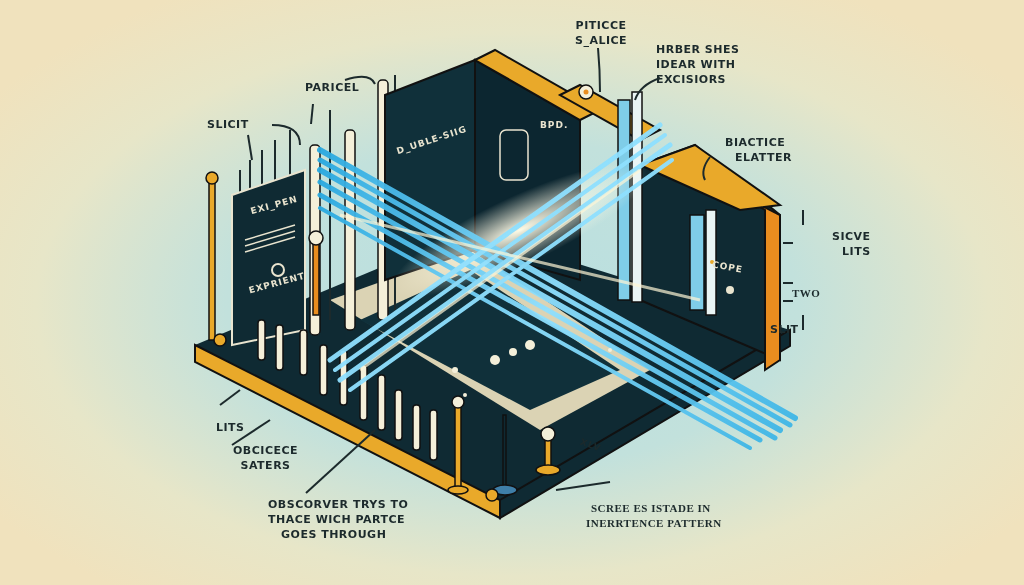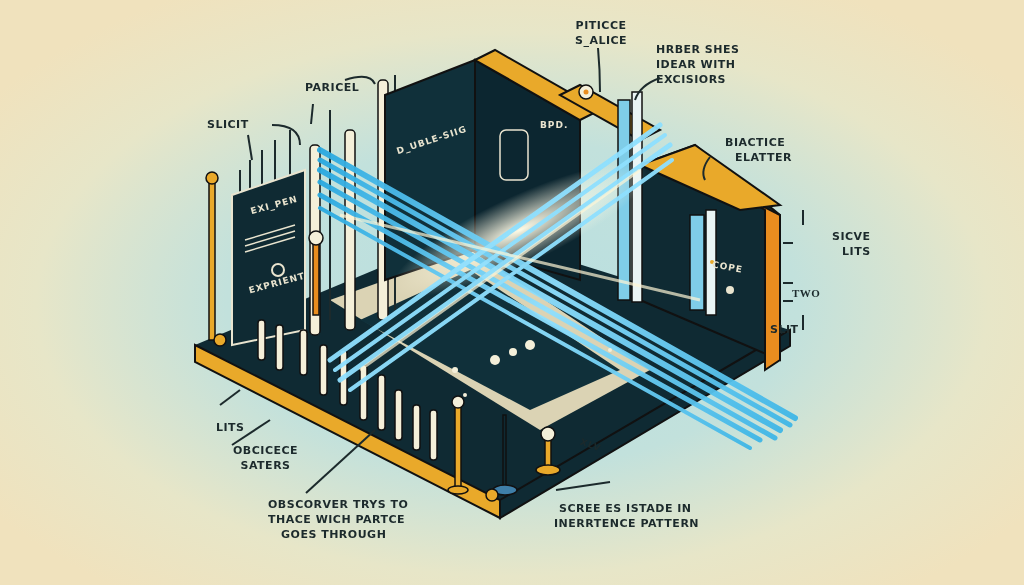--- a/index.html
+++ b/index.html
@@ -192,16 +192,16 @@
 <div class="lbl" style="left:216px;top:420px;">LITS</div>
 <div class="lbl" style="left:233px;top:443px;text-align:center;">
   <div>OBCICECE</div>
   <div>SATERS</div>
 </div>
 <div class="lbl" style="left:268px;top:497px;">
   <div>OBSCORVER TRYS TO</div>
   <div>THACE WICH PARTCE</div>
   <div style="padding-left:13px">GOES THROUGH</div>
 </div>
-<div class="lbl" style="left:554px;top:501px;">
+<div class="lbl" style="left:586px;top:501px;font-family:Liberation Serif, serif;">
   <div style="padding-left:5px">SCREE   ES ISTADE IN</div>
   <div>INERRTENCE PATTERN</div>
 </div>
 
 </body></html>

